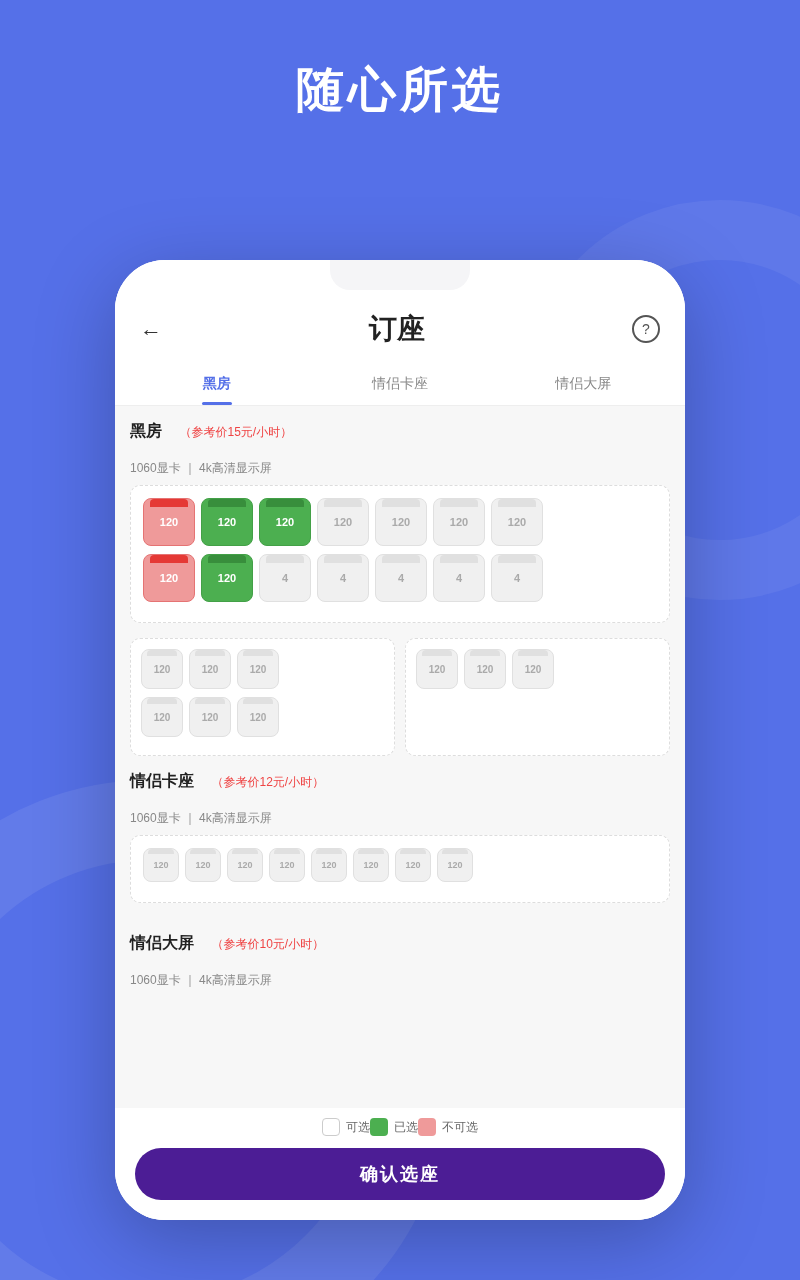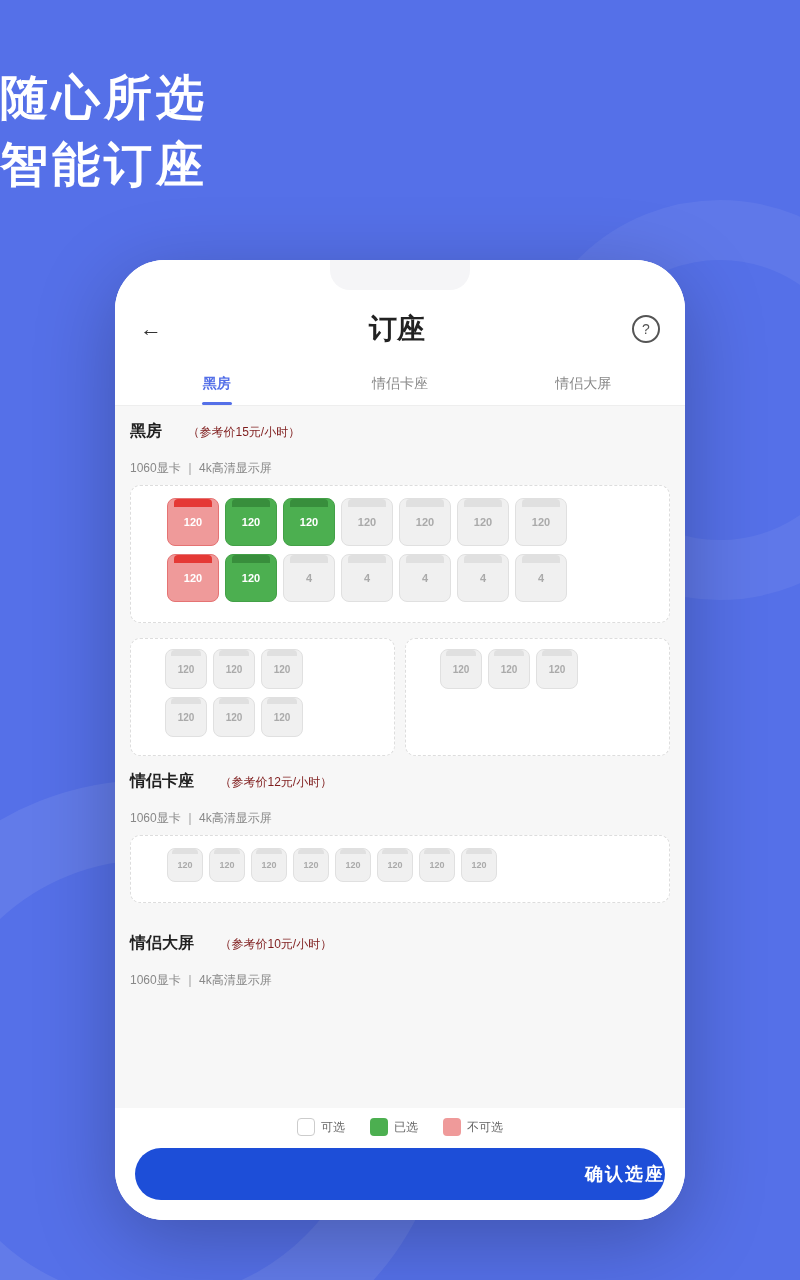--- a/index.html
+++ b/index.html
@@ -28,22 +28,23 @@
       height: 400px;
       border-radius: 50%;
       border: 60px solid rgba(255,255,255,0.06);
       top: 200px;
       right: -120px;
     }
 
     
     .hero-text {
       position: absolute;
-      top: 64px;
+      top: 56px;
       left: 0; right: 0;
+      text-align: center;
       color: white;
       font-size: 48px;
       font-weight: 600;
       line-height: 1.4;
       letter-spacing: 4px;
     }
 
     
     .phone {
       position: absolute;
@@ -151,22 +152,22 @@
       margin-bottom: 8px;
     }
     .section-title {
       font-size: 16px;
       font-weight: 700;
       color: #222;
       display: inline;
     }
     .section-price {
       font-size: 12px;
-      color: #7f1d1d;
-      margin-left: 21px;
+      color: #ef4444;
+      margin-left: 13px;
     }
     .section-spec {
       font-size: 12px;
       color: #888;
       margin-top: 18px;
     }
 
     
     .seat-grid-container {
       background: white;
@@ -176,21 +177,20 @@
       border: 1px dashed #ddd;
     }
 
     
     .seat-row {
       display: flex;
       gap: 6px;
       margin-bottom: 8px;
       flex-wrap: nowrap;
       align-items: center;
-      margin-left: 24px;
     }
 
     
     .seat {
       width: 52px;
       height: 48px;
       border-radius: 8px;
       display: flex;
       align-items: center;
       justify-content: center;
@@ -270,21 +270,20 @@
     
     .bottom-bar {
       position: absolute;
       bottom: 0; left: 0; right: 0;
       background: white;
       padding: 10px 20px 20px;
     }
     .legend {
       display: flex;
       justify-content: center;
-      gap: 25px;
       margin-bottom: 12px;
     }
     .legend-item {
       display: flex;
       align-items: center;
       gap: 6px;
       font-size: 12px;
       color: #666;
     }
     .legend-box {
@@ -299,44 +298,42 @@
     .legend-box-selected {
       background: #4caf50;
     }
     .legend-box-occupied {
       background: #ef9a9a;
     }
 
     .confirm-btn {
       width: 100%;
       height: 52px;
-      background: #1d4ed8;
+      background: #4c1d95;
       border-radius: 26px;
       border: none;
       color: white;
       font-size: 18px;
       font-weight: 600;
       cursor: pointer;
       letter-spacing: 2px;
-      text-align: right;
     }
 
     .section-separator {
       height: 15px;
     }
   </style>
 </head>
 <body>
 
 <div class="bg-curve1"></div>
 <div class="bg-curve2"></div>
 
 <div class="hero-text">
   <div>随心所选</div>
-  <div>智能订座</div>
 </div>
 
 <div class="phone">
   <div class="phone-notch"></div>
   <div class="screen">
 
     <div class="nav-bar">
       <div class="nav-back">←</div>
       <div class="nav-title">订座</div>
       <div class="nav-help">?</div>

